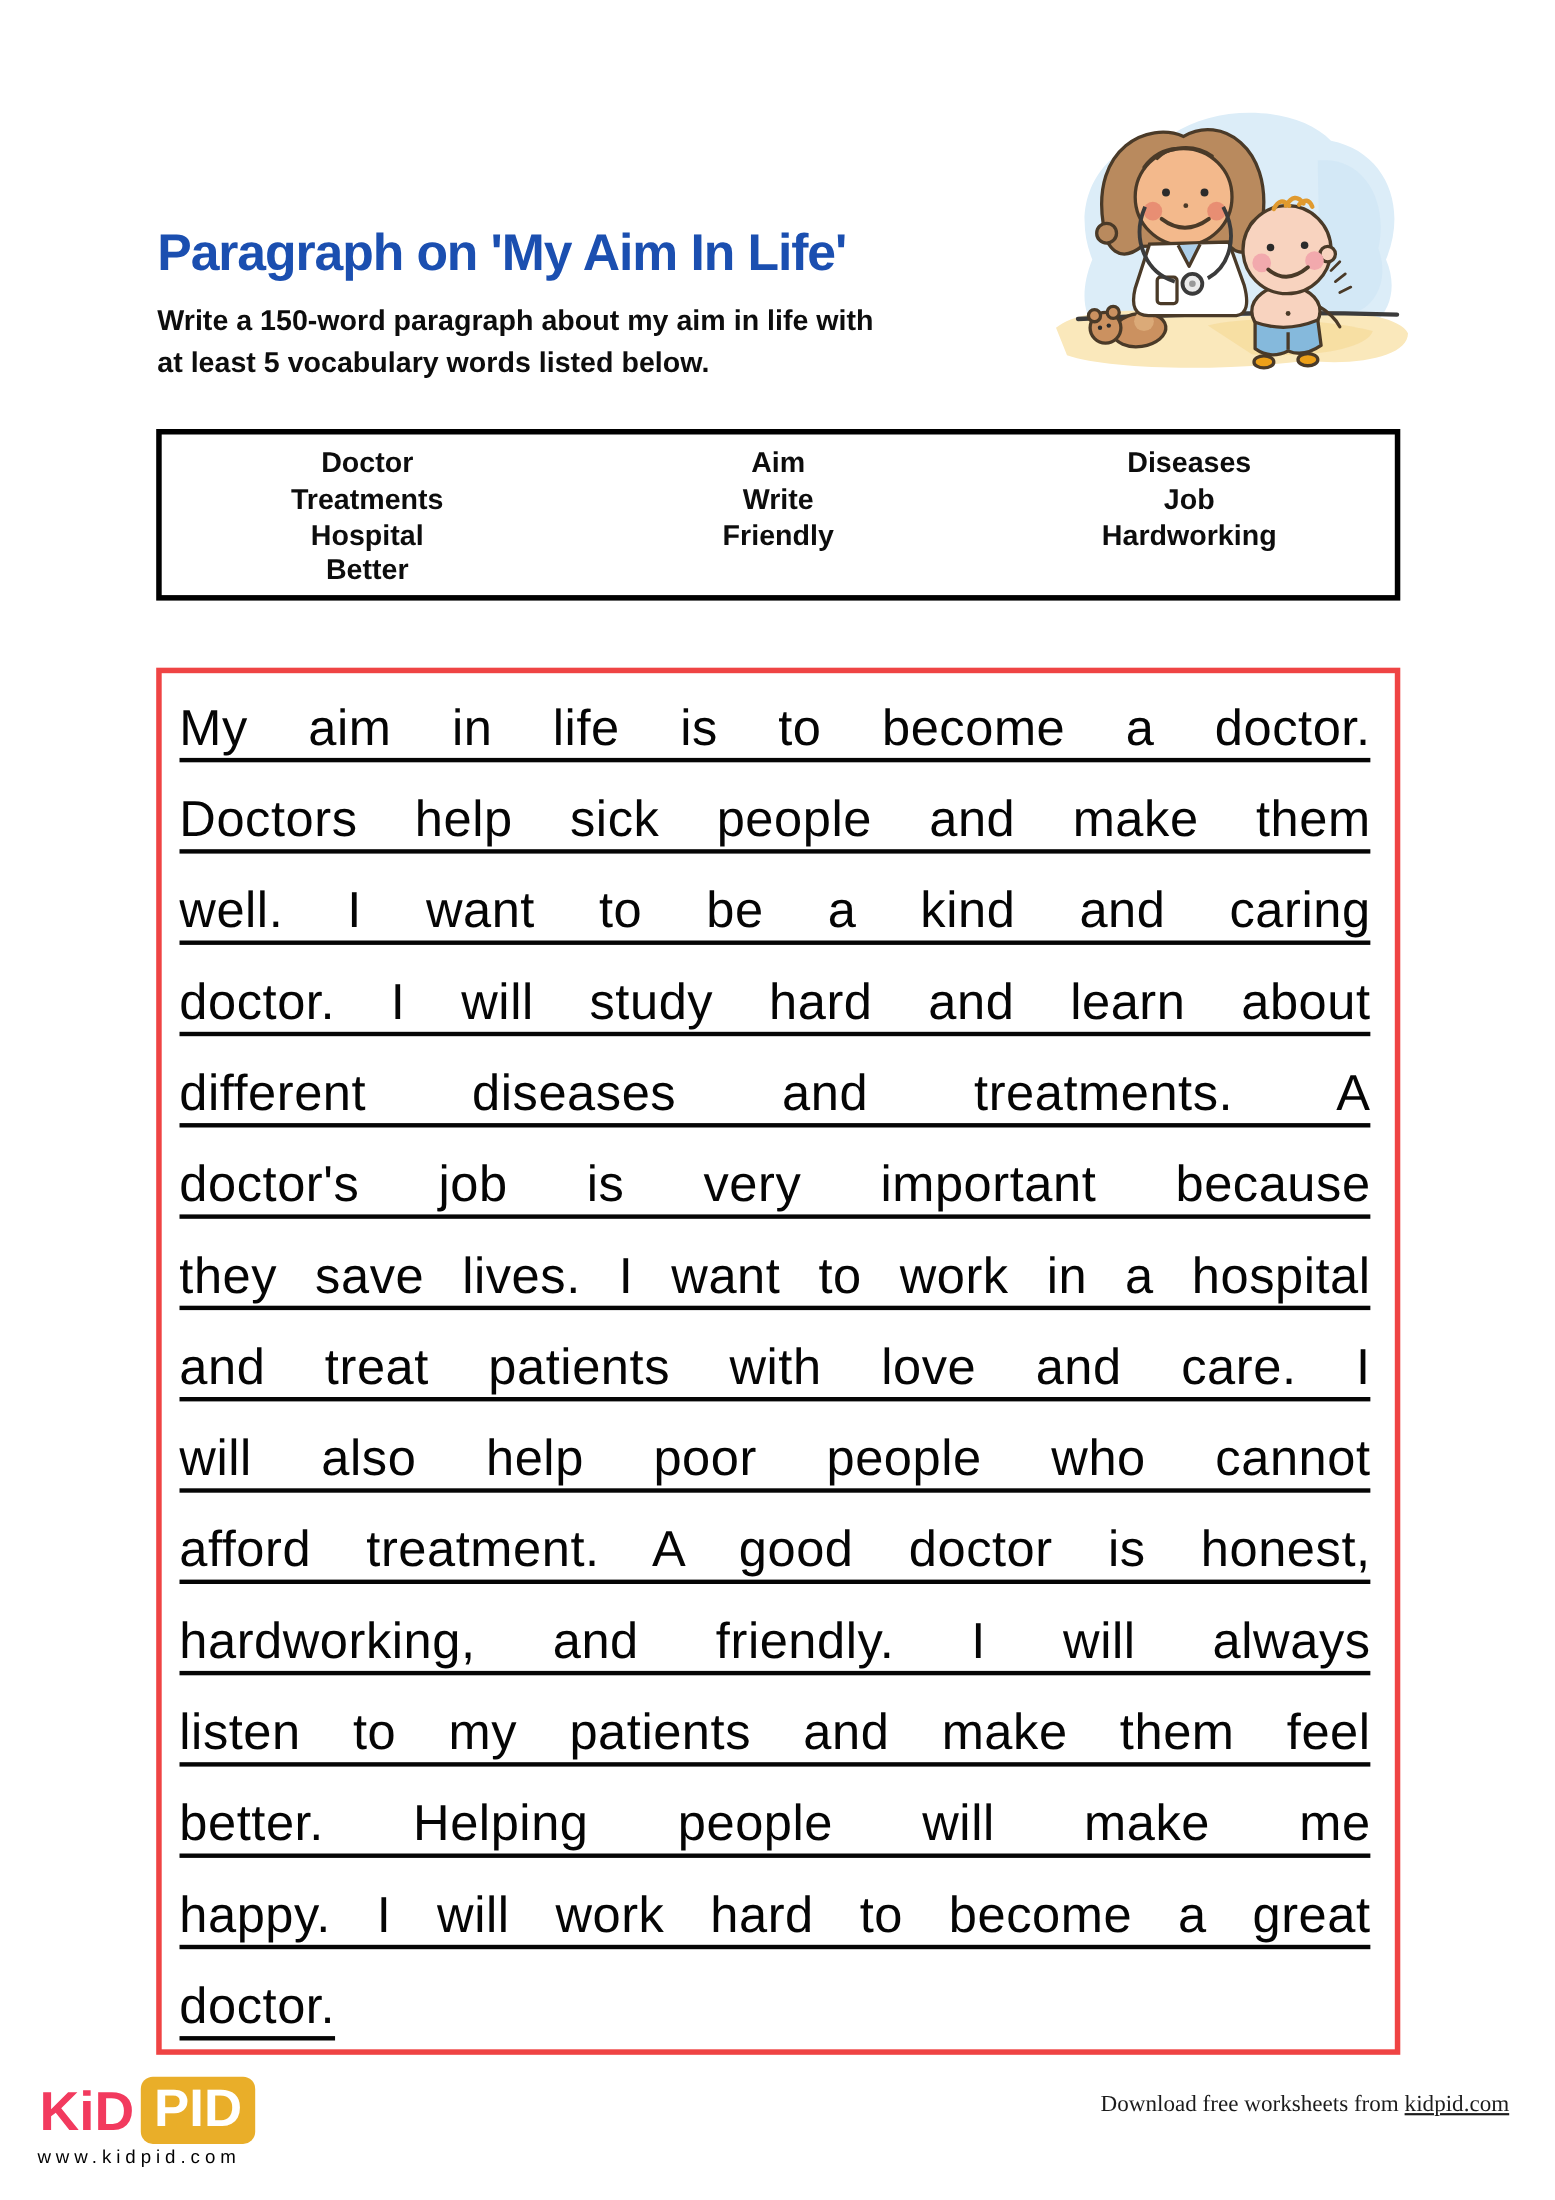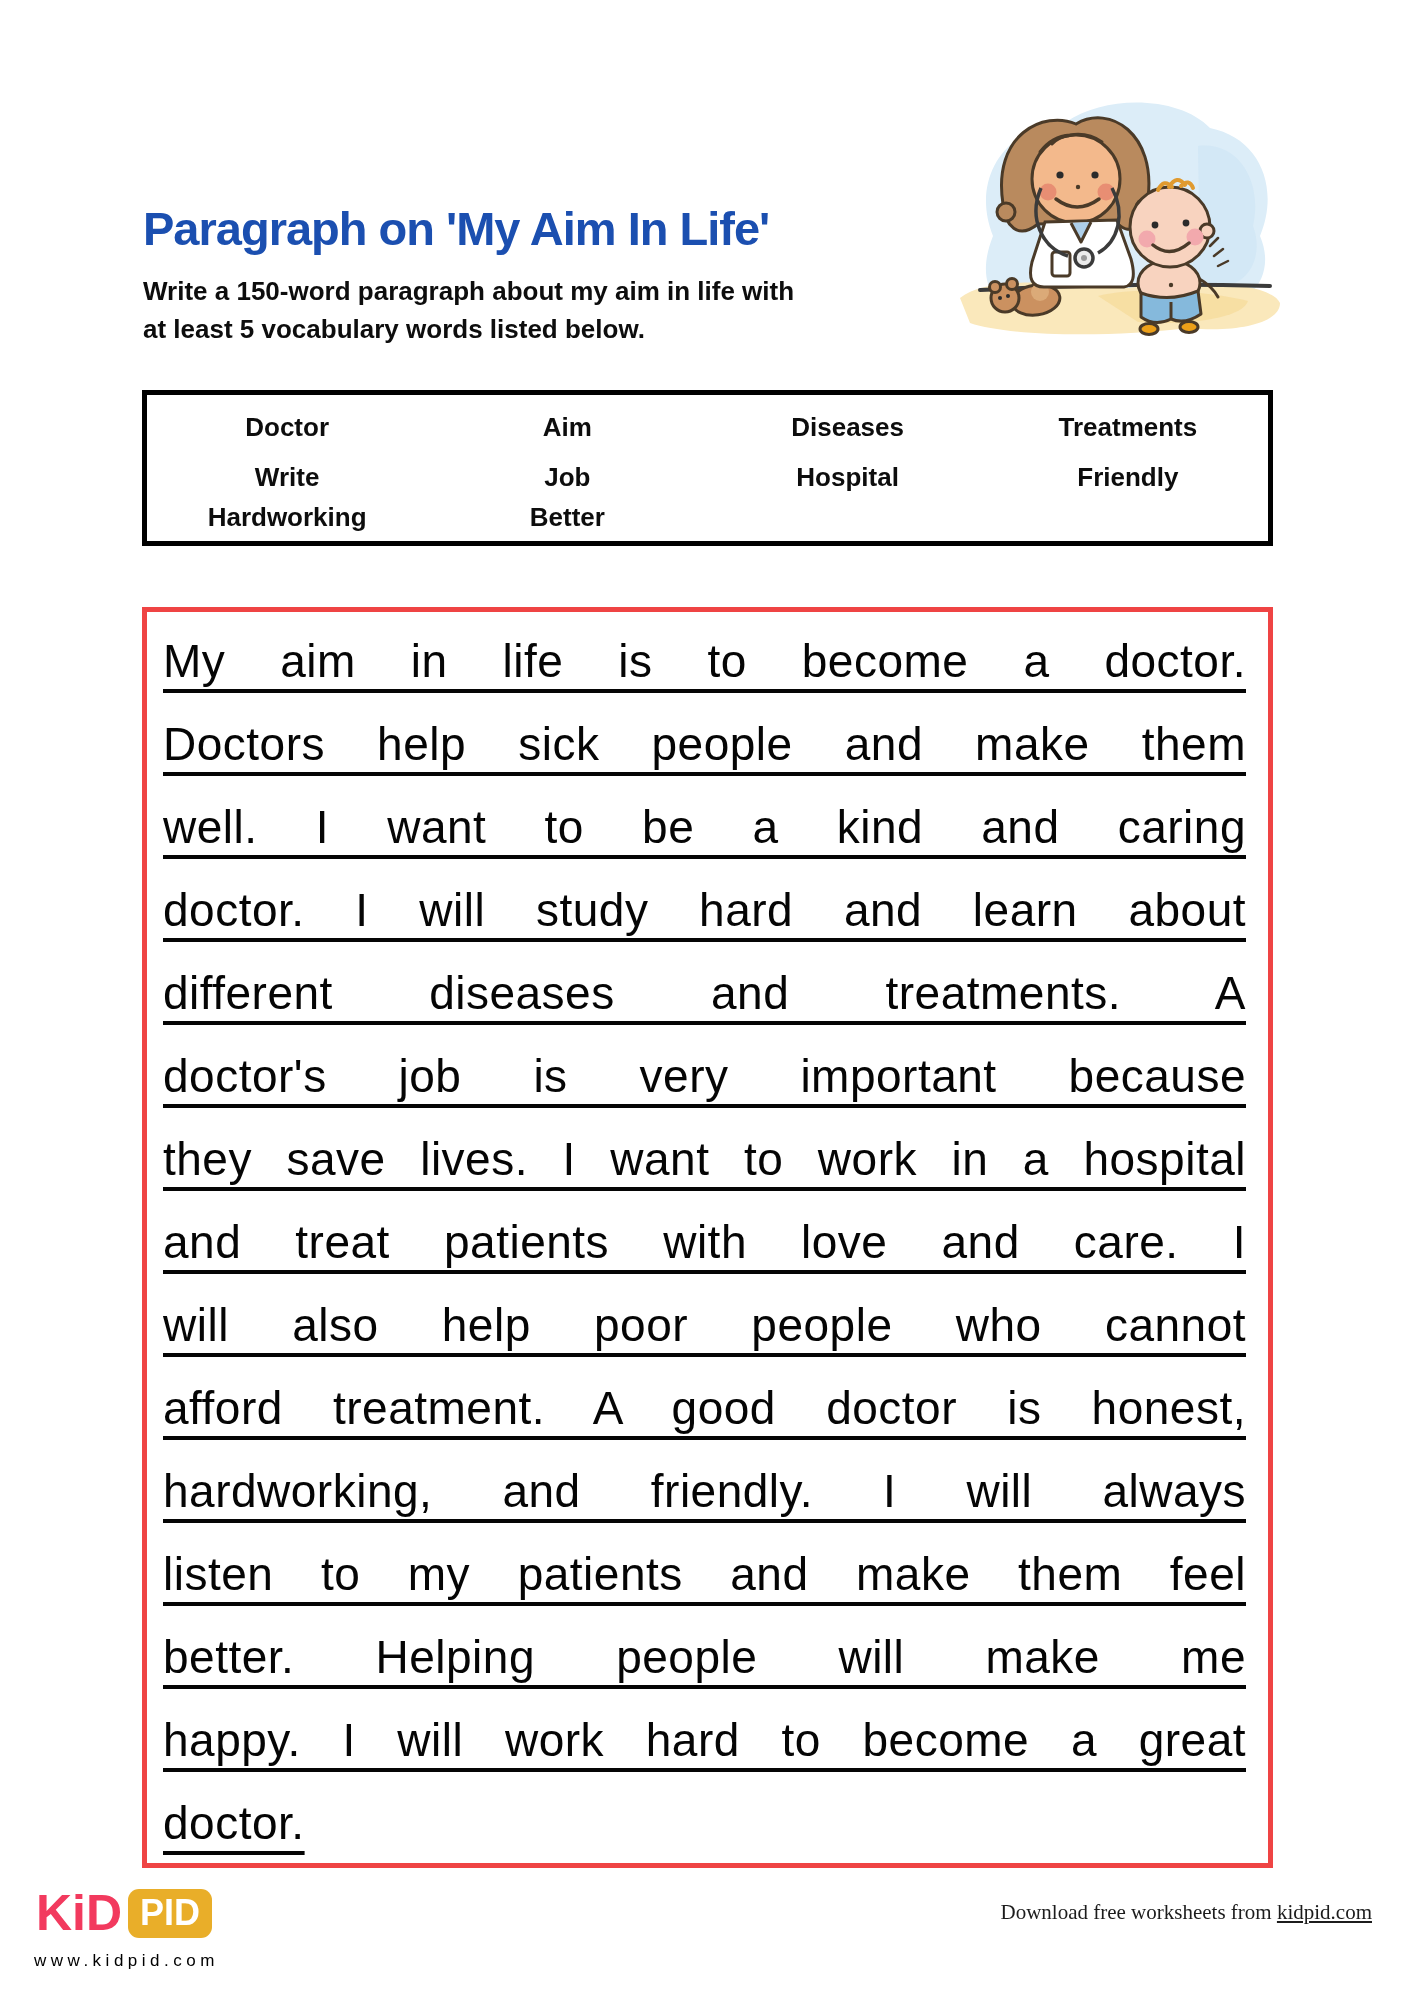--- a/index.html
+++ b/index.html
@@ -32,21 +32,21 @@
 
   
   .illustration { position:absolute; left:948px; top:86px; width:342px; height:252px; }
 
   
   .vocab-box {
     position:absolute; left:142px; top:390px;
     width:1131px; height:156px;
     border:5px solid #000;
     display:grid;
-    grid-template-columns:repeat(4,1fr);
+    grid-template-columns:repeat(3,1fr);
     grid-template-rows:1fr 1fr;
     align-items:center;
     justify-items:center;
     padding:8px 0;
   }
   .vocab-word { font-size:26px; font-weight:700; color:#0d0d0d; }
 
   
   .para-box {
     position:absolute; left:142px; top:607px;
@@ -76,21 +76,21 @@
   
   .logo { position:absolute; left:36px; top:1888px; display:flex; align-items:center; }
   .logo-kid {
     font-size:50px; font-weight:900; letter-spacing:0px;
     color:#f23a5e; line-height:1;
   }
   .logo-pid {
     margin-left:6px;
     background:#e9ae29;
     color:#ffffff;
-    font-size:36px; font-weight:900;
+    font-size:48px; font-weight:900;
     line-height:1;
     padding:6px 12px 7px 12px;
     border-radius:11px;
   }
   .logo-url {
     position:absolute; left:34px; top:1951px;
     font-size:17px; letter-spacing:4.5px; color:#000000;
   }
   .footer-note {
     position:absolute; right:42px; top:1896px;

